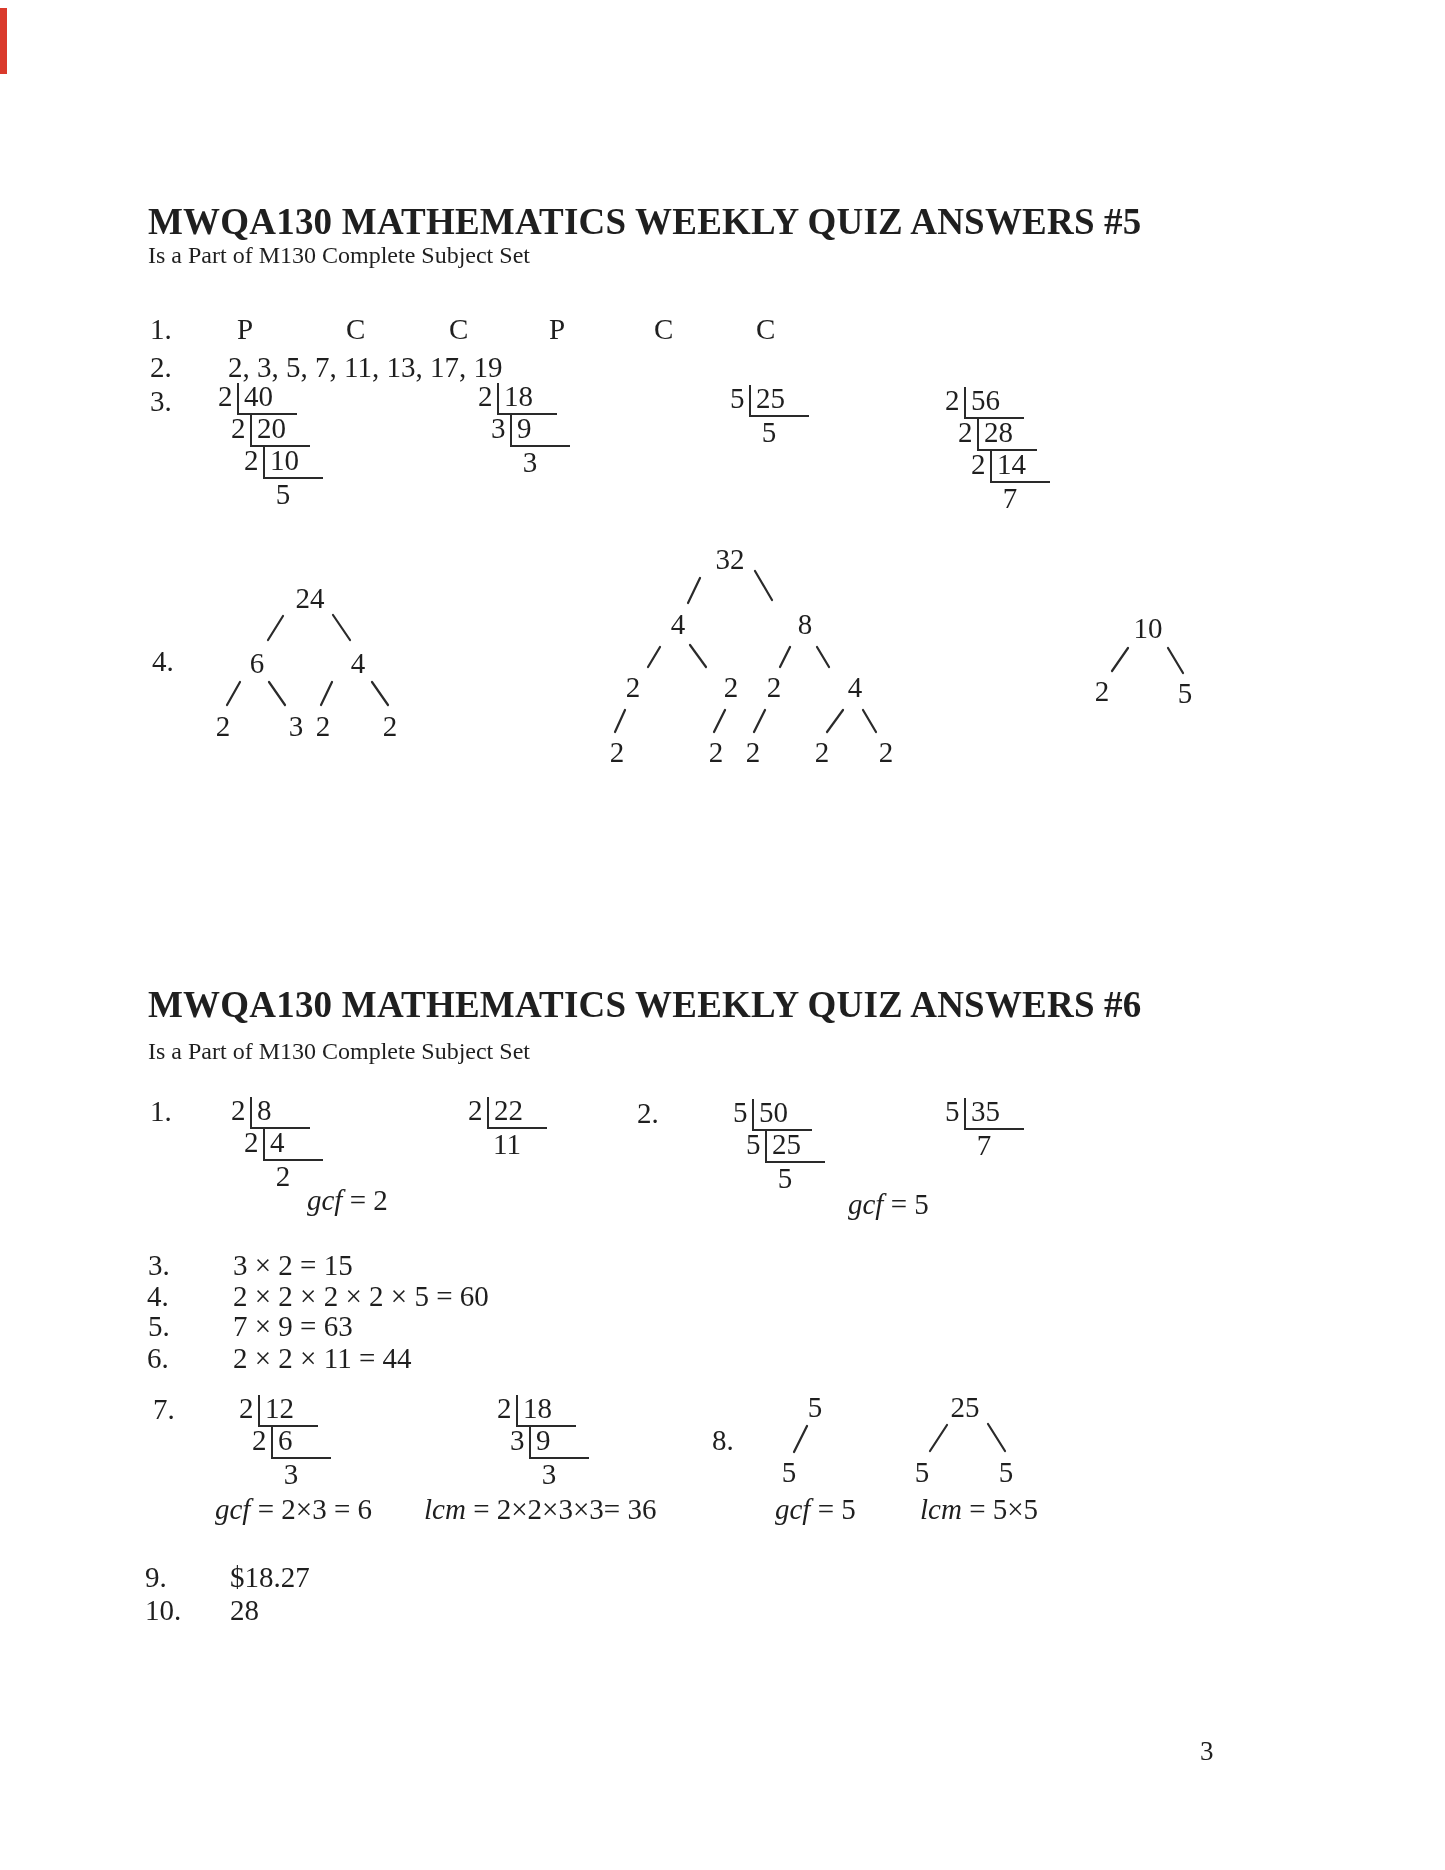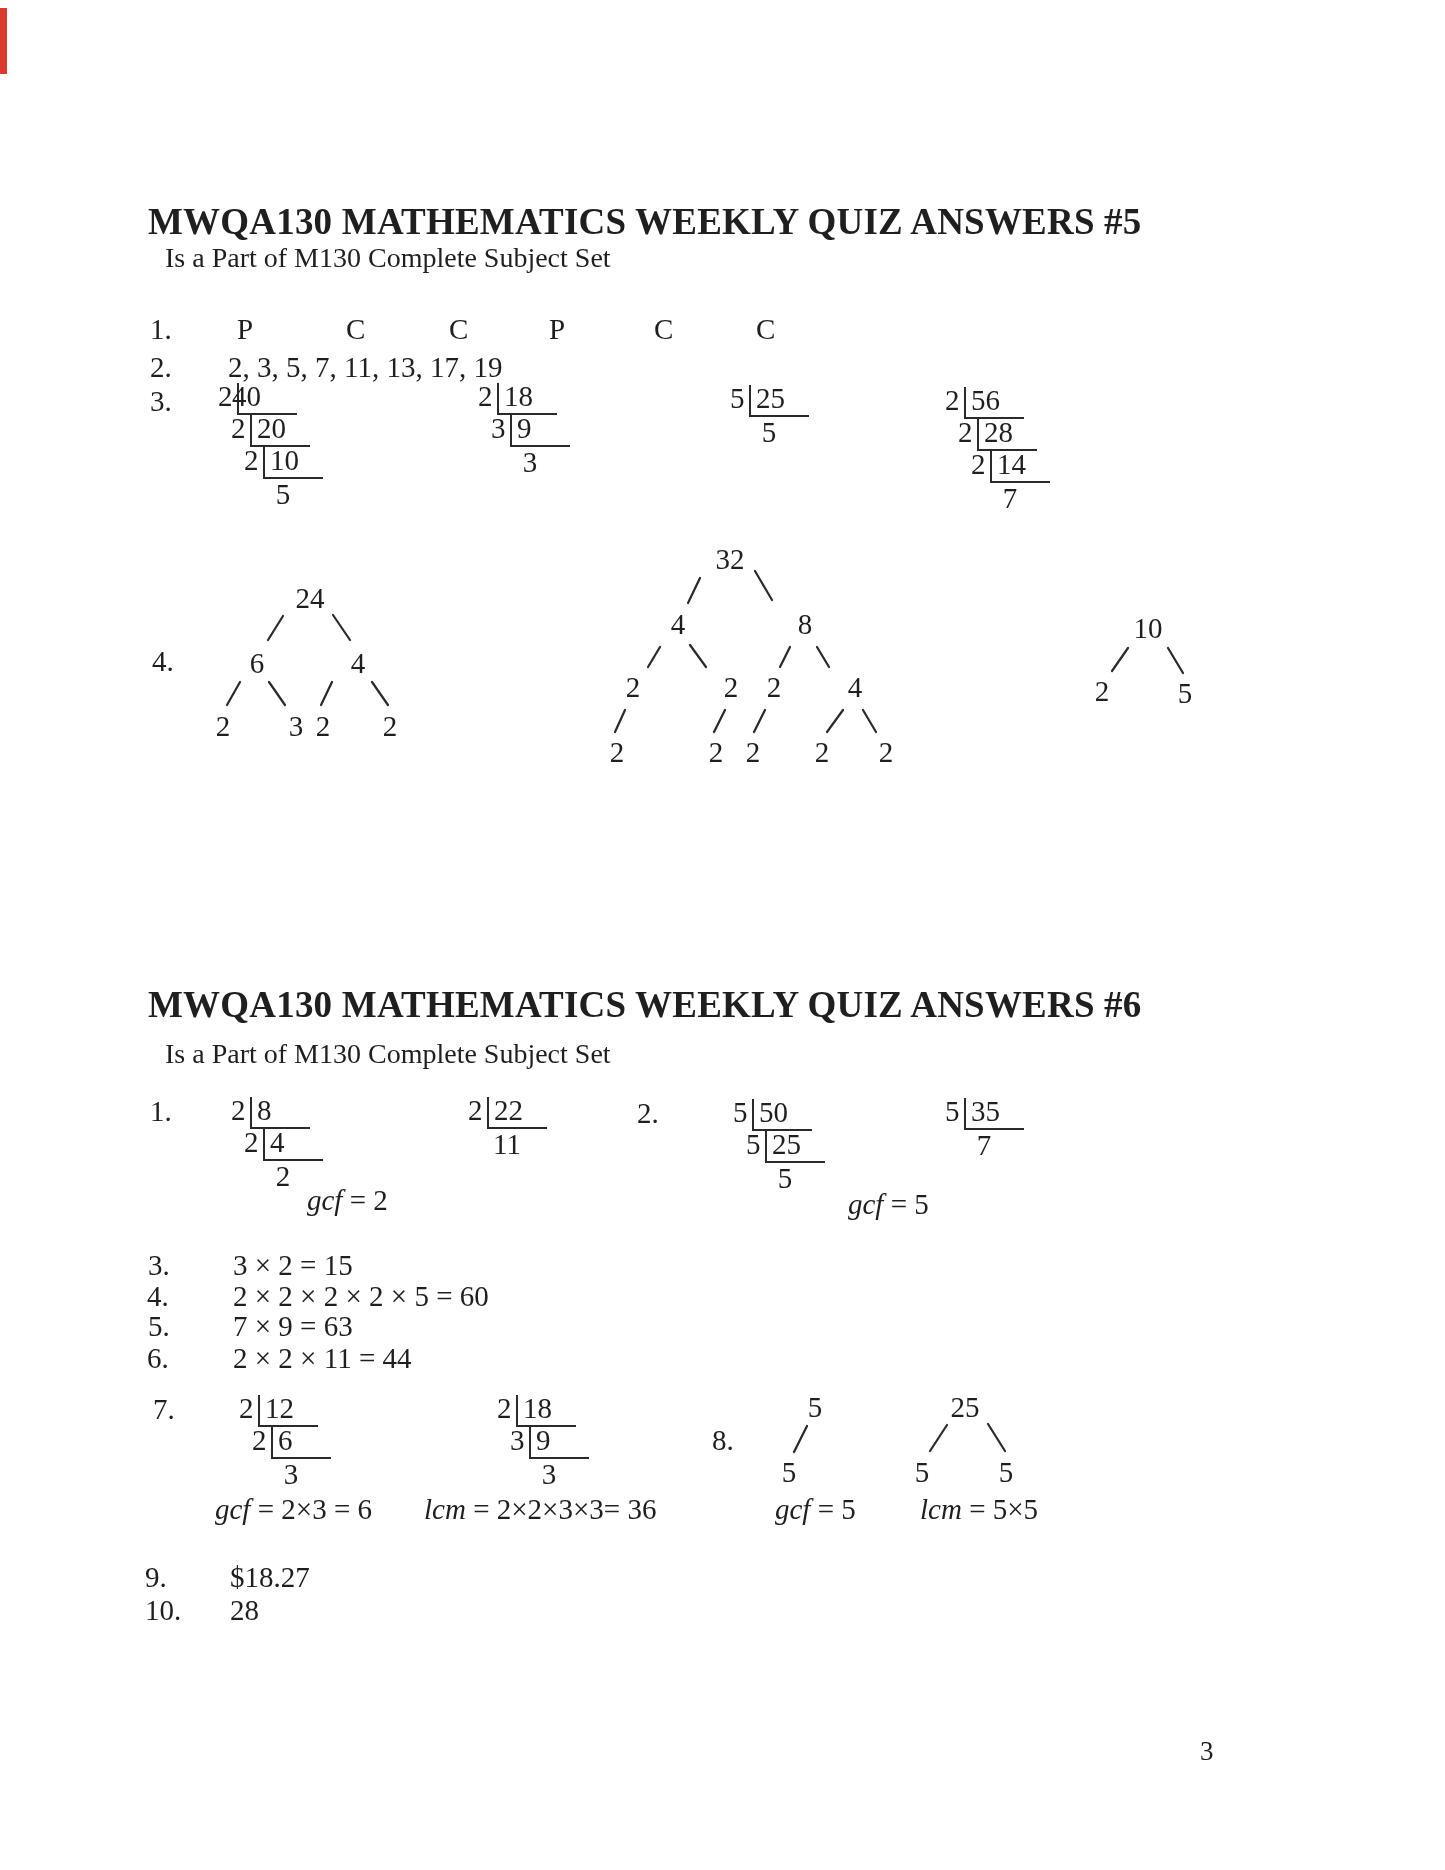--- a/index.html
+++ b/index.html
@@ -5,21 +5,21 @@
   html,body{margin:0;padding:0;background:#c8c8c8;}
   .page{
     position:relative;width:1445px;height:1870px;margin:0 auto;
     background:#ffffff;overflow:hidden;
     font-family:"Liberation Serif","DejaVu Serif",serif;
     color:#1f1f1f;font-size:29px;
   }
   .artifact{position:absolute;}
   h1.sec-title{position:absolute;left:148px;margin:0;font-size:37px;font-weight:bold;
     letter-spacing:0.2px;white-space:nowrap;}
-  .sec-sub{position:absolute;left:165px;font-size:28px;white-space:nowrap;}
+  .sec-sub{position:absolute;left:148px;font-size:24px;white-space:nowrap;}
   #hdr5 .sec-title{top:200px;} #hdr5 .sec-sub{top:242px;}
   #hdr6 .sec-title{top:983px;} #hdr6 .sec-sub{top:1038px;}
   .lbl{position:absolute;white-space:pre;line-height:30px;}
   .mlbl{position:absolute;white-space:pre;line-height:30px;}
   .mlbl .it{font-style:italic;}
   .vbar{position:absolute;width:2px;background:#2a2a2a;}
   .hline{position:absolute;height:2px;background:#2a2a2a;}
   .ldig{position:absolute;white-space:pre;line-height:32px;}
   .quot{position:absolute;transform:translateX(-50%);line-height:32px;}
   .node{position:absolute;transform:translateX(-50%);line-height:26px;white-space:pre;}
@@ -98,21 +98,21 @@
       <span class="mlbl" style="left: 848px; top: 1189px;"><span class="it">gcf</span><span> = 5</span></span>
       <span class="mlbl" style="left: 215px; top: 1494px;"><span class="it">gcf</span><span> = 2×3 = 6</span></span>
       <span class="mlbl" style="left: 424px; top: 1494px;"><span class="it">lcm</span><span> = 2×2×3×3= 36</span></span>
       <span class="mlbl" style="left: 775px; top: 1494px;"><span class="it">gcf</span><span> = 5</span></span>
       <span class="mlbl" style="left: 920px; top: 1494px;"><span class="it">lcm</span><span> = 5×5</span></span>
     </div>
   <div id="ladders-layer">
       <div>
         <span class="ldig" style="left: 218px; top: 380px;">2</span>
         <div class="vbar" style="left: 237px; top: 383px; height: 30px;"></div>
-        <span class="ldig" style="left: 232px; top: 380px;">40</span>
+        <span class="ldig" style="left: 244px; top: 380px;">40</span>
         <div class="hline" style="left: 237px; top: 413px; width: 60px;"></div>
         <span class="ldig" style="left: 231px; top: 412px;">2</span>
         <div class="vbar" style="left: 250px; top: 415px; height: 30px;"></div>
         <span class="ldig" style="left: 257px; top: 412px;">20</span>
         <div class="hline" style="left: 250px; top: 445px; width: 60px;"></div>
         <span class="ldig" style="left: 244px; top: 444px;">2</span>
         <div class="vbar" style="left: 263px; top: 447px; height: 30px;"></div>
         <span class="ldig" style="left: 270px; top: 444px;">10</span>
         <div class="hline" style="left: 263px; top: 477px; width: 60px;"></div>
         <span class="quot" style="left: 283px; top: 478px;">5</span>

